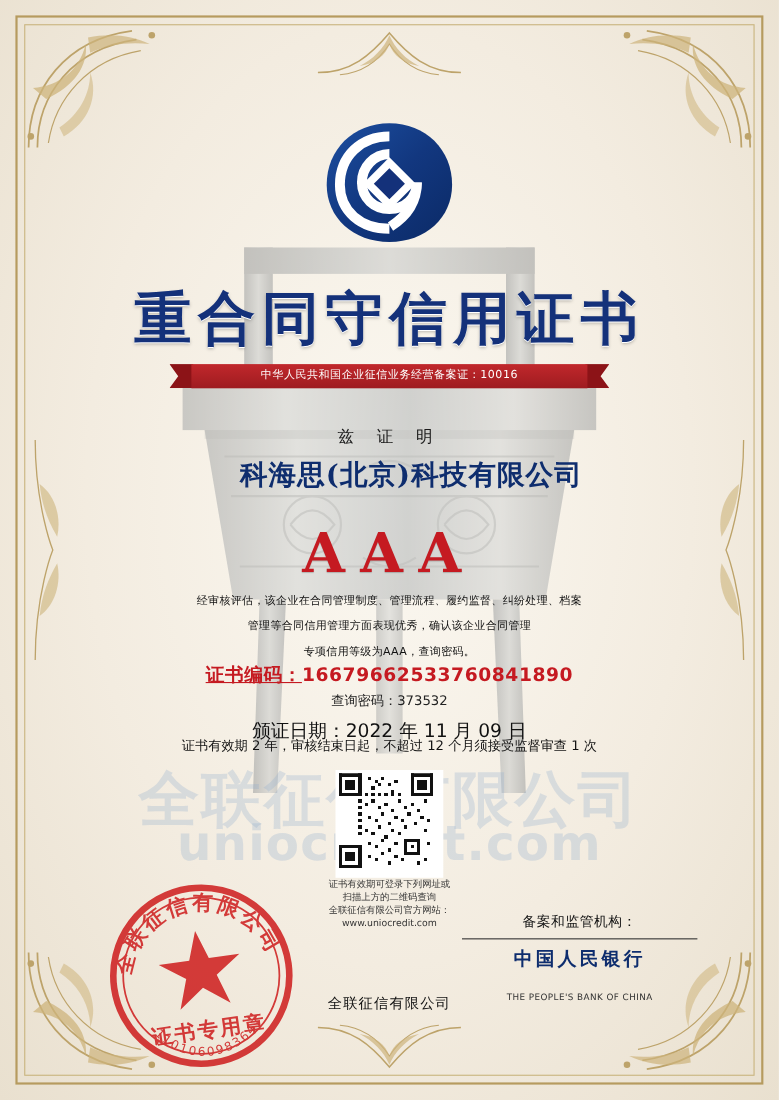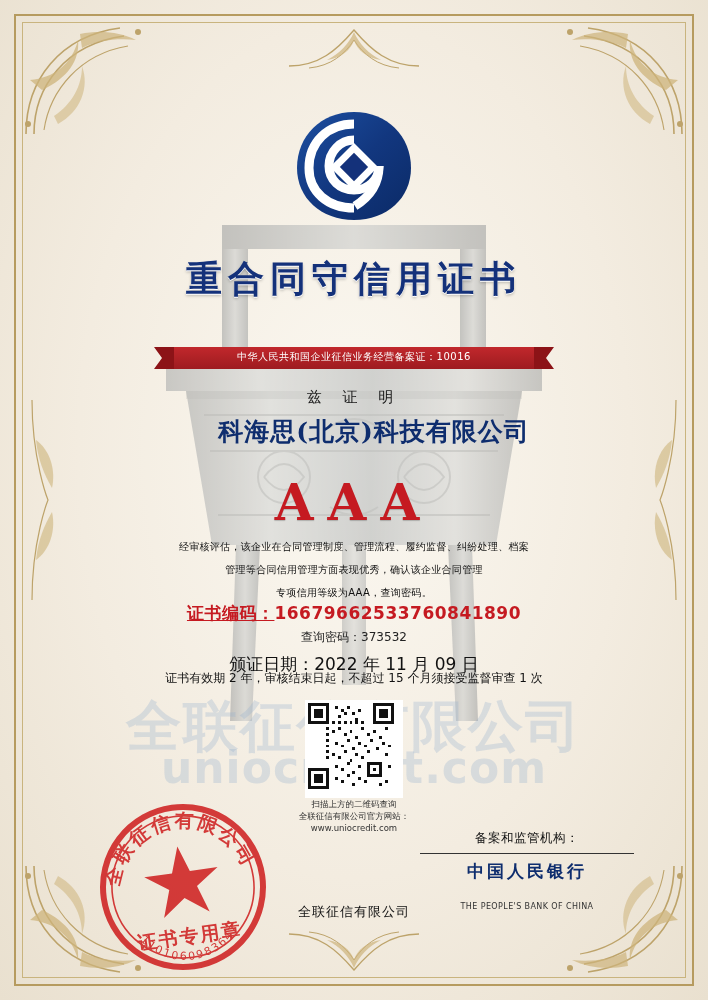--- a/index.html
+++ b/index.html
@@ -63,28 +63,28 @@
   .logo{
     position:absolute;left:50%;top:110px;transform:translateX(-50%);
     width:122px;height:112px;
   }
   
   .title{
     position:absolute;left:0;right:0;top:255px;
     text-align:center;
     font-family:"DejaVu Serif","Liberation Serif",serif;
     font-weight:700;
-    font-size:36px;
+    font-size:52px;
     letter-spacing:6px;
     color:#14317a;
     text-shadow:0 1px 0 #fff,0 2px 3px rgba(0,0,0,.25);
   }
   
   .ribbon{
-    position:absolute;left:50%;top:347px;transform:translateX(-50%);
+    position:absolute;left:50%;top:331px;transform:translateX(-50%);
     width:400px;height:37px;
   }
   .ribbon .band{
     position:absolute;left:20px;right:20px;top:0;height:22px;
     background:linear-gradient(#c1282c,#9e1b20);
   }
   .ribbon .tail{
     position:absolute;top:0;width:22px;height:22px;
     background:#8c1317;
   }
@@ -361,21 +361,21 @@
     <span class="lbl">证书编码：</span><span>16679662533760841890</span>
   </div>
 
   <div class="pwd">
     <span>查询密码：</span><span>373532</span>
   </div>
 
   <div class="issue">
     <span>颁证日期：</span><span>2022 年 11 月 09 日</span>
   </div>
-  <div class="valid">证书有效期 2 年，审核结束日起，不超过 15 个月须接受监督审查 1 次</div>
+  <div class="valid">证书有效期 2 年，审核结束日起，不超过 12 个月须接受监督审查 1 次</div>
 
   <div class="qrbox">
     <svg width="86" height="86" viewBox="0 0 29 29" shape-rendering="crispEdges">
       <rect width="29" height="29" fill="#fff"></rect>
       <g fill="#111">
 
         <rect x="0" y="0" width="7" height="1"></rect>
           <rect x="0" y="6" width="7" height="1"></rect>
         <rect x="0" y="0" width="1" height="7"></rect>
           <rect x="6" y="0" width="1" height="7"></rect>
@@ -460,20 +460,21 @@
           <rect x="17" y="25" width="1" height="1"></rect>
         <rect x="19" y="26" width="1" height="1"></rect>
           <rect x="27" y="21" width="1" height="1"></rect>
         <rect x="26" y="26" width="1" height="1"></rect>
           <rect x="24" y="27" width="1" height="1"></rect>
       </g>
     </svg>
   </div>
 
   <div class="qrnote">
+    <div>证书有效期可登录下列网址或</div>
     <div>扫描上方的二维码查询</div>
     <div>全联征信有限公司官方网站：</div>
     <div>www.uniocredit.com</div>
   </div>
 
   <div class="seal">
     <svg width="175" height="175" viewBox="0 0 175 175">
       <g transform="rotate(-8 87 87)">
         <circle cx="87" cy="87" r="80" fill="none" stroke="#cf2222" stroke-width="6"></circle>
         <circle cx="87" cy="87" r="71" fill="none" stroke="#cf2222" stroke-width="1.6"></circle>

